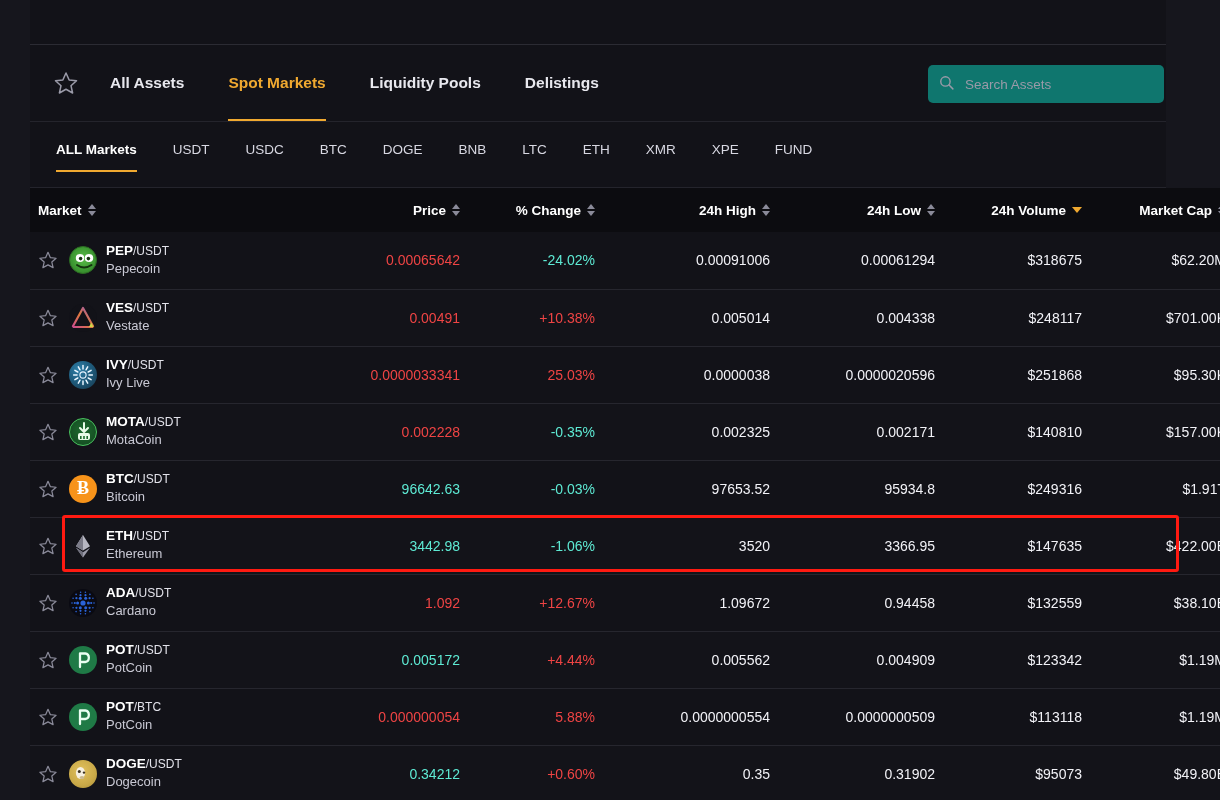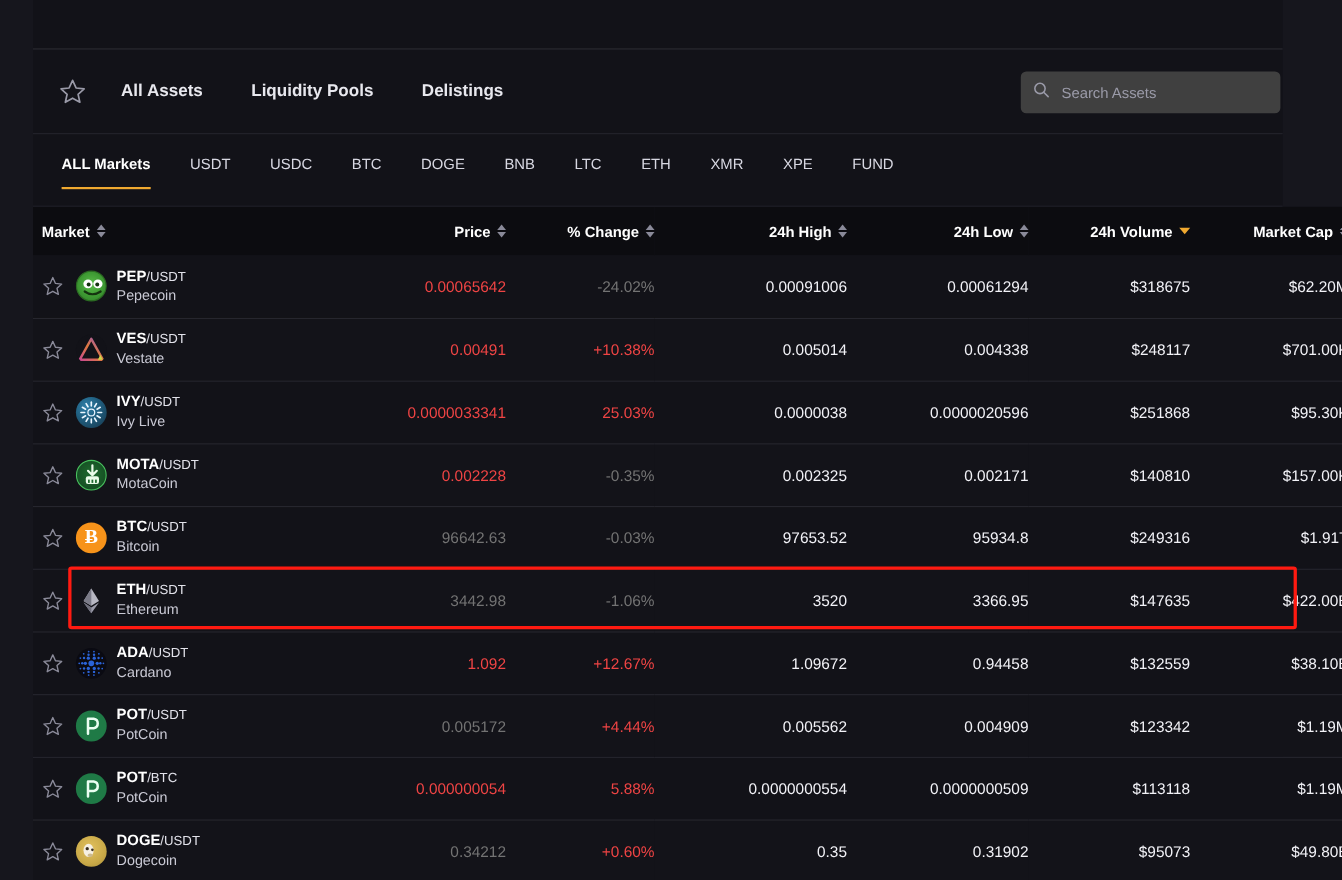--- a/index.html
+++ b/index.html
@@ -31,21 +31,21 @@
     padding: 0 22px; height: 100%; display: flex; align-items: center;
     cursor: pointer; position: relative; white-space: nowrap;
   }
   .nav-item.active { color: #f0a930; }
   .nav-item.active::after {
     content: ""; position: absolute; left: 22px; right: 22px; bottom: 0;
     height: 2px; background: #f0a930;
   }
   .search-box {
     position: absolute; right: 2px; top: 20px;
-    width: 236px; height: 38px; background: #404040; border-radius: 5px;
+    width: 236px; height: 38px; background: #0f766e; border-radius: 5px;
     display: flex; align-items: center; padding: 0 10px; gap: 10px;
     cursor: text;
   }
   .search-box input {
     background: transparent; border: 0; outline: none;
     color: #cfcfda; font-size: 13.5px; font-family: "Liberation Sans", sans-serif;
     width: 100%;
   }
   .search-box input::placeholder { color: #9a9aa8; }
 
@@ -95,21 +95,21 @@
   .mcell { display: flex; align-items: center; gap: 9px; }
   .fav { width: 22px; flex: 0 0 22px; display: flex; align-items: center; cursor: pointer; }
   .coin-icon { width: 28px; height: 28px; border-radius: 50%; flex: 0 0 28px; position: relative; overflow: hidden; }
   .names { display: flex; flex-direction: column; line-height: 1.25; }
   .pair { font-size: 13.5px; color: #ffffff; }
   .pair .base { font-weight: 700; }
   .pair .quote { font-weight: 400; color: #e2e2ea; font-size: 12px; }
   .fullname { font-size: 13px; color: #c9c9d4; margin-top: 1px; }
 
   .up { color: #ef4444; }
-  .down { color: #737373; }
+  .down { color: #5eead4; }
 
   
   .sort { display: inline-flex; flex-direction: column; gap: 2px; line-height: 0; }
   .sort i { display: block; width: 0; height: 0; border-left: 4px solid transparent; border-right: 4px solid transparent; }
   .sort i.up-a { border-bottom: 5px solid #8a8a99; }
   .sort i.dn-a { border-top: 5px solid #8a8a99; }
   .sort.active-desc i.dn-a { border-top: 6px solid #f0a930; border-left-width: 5px; border-right-width: 5px; }
 
   
   .highlight-box {
@@ -141,20 +141,21 @@
   <div class="content">
 
     <div class="topnav">
       <div class="star-nav">
         <svg width="26" height="26" viewBox="0 0 24 24" fill="none" stroke="#9a9aa8" stroke-width="1.4" stroke-linejoin="round">
           <polygon points="12,2.8 14.9,9.2 21.7,9.9 16.6,14.5 18.1,21.2 12,17.8 5.9,21.2 7.4,14.5 2.3,9.9 9.1,9.2"></polygon>
         </svg>
       </div>
       <div class="nav-items" id="nav-items">
           <div class="nav-item">All Assets</div>
+          <div class="nav-item active">Spot Markets</div>
           <div class="nav-item">Liquidity Pools</div>
           <div class="nav-item">Delistings</div>
         </div>
 
       <div class="search-box">
         <span>
           <svg width="17" height="17" viewBox="0 0 24 24" fill="none" stroke="#9a9aa8" stroke-width="2" stroke-linecap="round">
             <circle cx="10.5" cy="10.5" r="6.6"></circle>
               <line x1="15.6" y1="15.6" x2="21" y2="21"></line>
           </svg>

